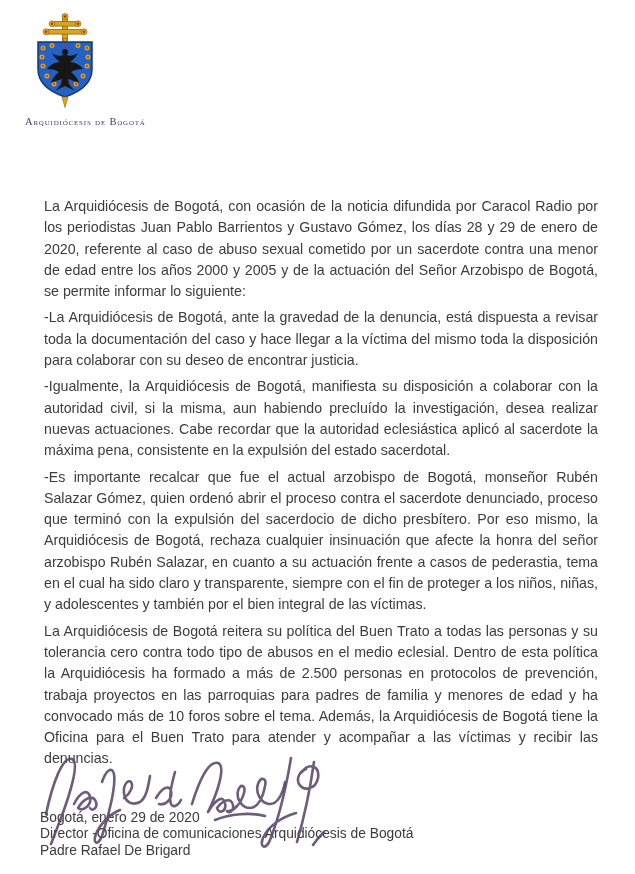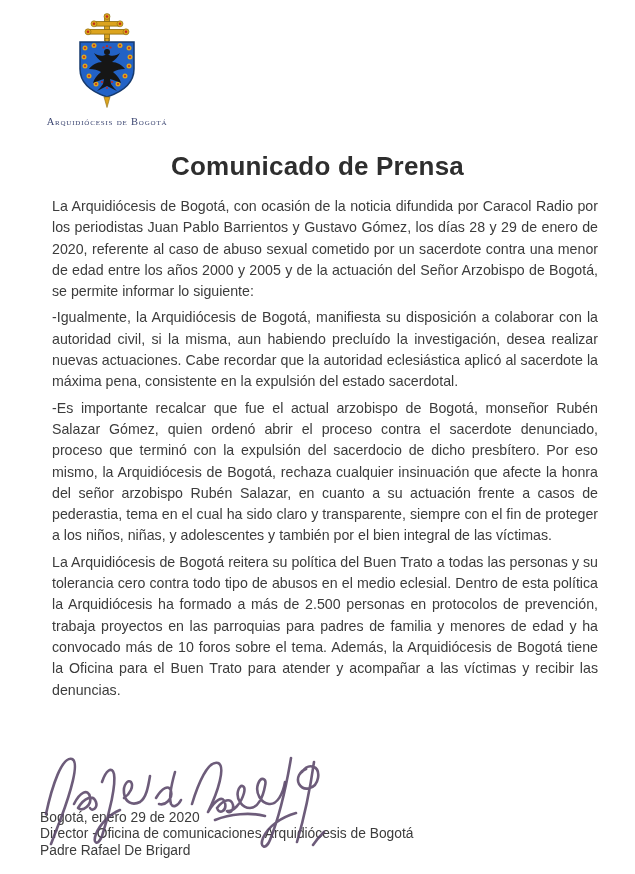--- a/index.html
+++ b/index.html
@@ -11,24 +11,23 @@
     margin: 0 auto;
     background: #ffffff;
     font-family: "Liberation Sans", sans-serif;
     color: #3c3c3c;
     overflow: hidden;
   }
 
   
   .logo-block {
     position: absolute;
-    left: 32px;
+    left: 25px;
     top: 12px;
     width: 150px;
-    text-align: center;
   }
   .logo-block svg { display: inline-block; }
   .logo-caption {
     margin-top: 4px;
     font-family: "Liberation Serif", serif;
     font-variant: small-caps;
     font-size: 10.5px;
     letter-spacing: 0.8px;
     color: #3a4470;
     white-space: nowrap;
@@ -51,21 +50,21 @@
   
   .content {
     position: absolute;
     top: 196px;
     left: 40px;
     width: 558px;
     font-size: 14.2px;
     line-height: 21.3px;
     text-align: justify;
   }
-  .content p { margin: 0 0 5px 12px; }
+  .content p { margin: 0 0 5px 4px; }
 
   
   .signature-block {
     position: absolute;
     left: 30px;
     top: 742px;
     width: 310px;
     height: 130px;
     z-index: 3;
     pointer-events: none;
@@ -153,24 +152,24 @@
       <path d="M40,42 C36,45 31,44 27,41 C29,45 32,48 35,50 C30,50 25,53 22,57 C27,57 31,58 34,60 C30,63 27,67 26,71 C30,69 34,68 37,67 L36,72 C34,75 32,77 30,79 L40,74 L50,79 C48,77 46,75 44,72 L43,67 C46,68 50,69 54,71 C53,67 50,63 46,60 C49,58 53,57 58,57 C55,53 50,50 45,50 C48,48 51,45 53,41 C49,44 44,45 40,42 Z" fill="#161616"></path>
       <circle cx="35" cy="70" r="1.1" fill="#c4281e"></circle>
       <circle cx="45" cy="70" r="1.1" fill="#c4281e"></circle>
       <circle cx="40" cy="76" r="1" fill="#c4281e"></circle>
 
       <path d="M37,85 L43,85 L40,95.5 Z" fill="#dca41e" stroke="#8a6a10" stroke-width="0.6"></path>
     </svg>
     <div class="logo-caption">Arquidiócesis de Bogotá</div>
   </div>
 
-  <h1 class="doc-title">Comunicado de Prensa</h1>
 
   <div class="content">
     <p>La Arquidiócesis de Bogotá, con ocasión de la noticia  difundida por Caracol Radio por los periodistas Juan Pablo Barrientos y Gustavo Gómez, los días 28 y 29 de enero de 2020, referente al caso de abuso sexual cometido por un sacerdote contra una menor de edad entre los años 2000 y 2005 y de la actuación del Señor Arzobispo de Bogotá, se permite informar lo siguiente:</p>
+    <p>-La Arquidiócesis de Bogotá, ante la gravedad de la denuncia, está dispuesta a revisar toda la documentación del caso y hace llegar a la víctima del mismo toda la disposición para colaborar con su deseo de encontrar justicia.</p>
     <p>-Igualmente, la Arquidiócesis de Bogotá, manifiesta su disposición a colaborar con la autoridad civil, si la misma, aun habiendo precluído la investigación, desea realizar nuevas actuaciones. Cabe recordar que la autoridad eclesiástica aplicó al sacerdote la máxima pena, consistente en la expulsión del estado sacerdotal.</p>
     <p>-Es importante recalcar que fue el actual arzobispo de Bogotá, monseñor Rubén Salazar Gómez, quien ordenó abrir el proceso contra el sacerdote denunciado, proceso que terminó con la expulsión del sacerdocio de dicho presbítero. Por eso mismo, la Arquidiócesis de Bogotá, rechaza cualquier insinuación que afecte la honra del señor arzobispo Rubén Salazar, en cuanto a su actuación frente a casos de pederastia, tema en el cual ha sido claro y transparente, siempre con el fin de proteger a los niños, niñas, y adolescentes y también por el bien integral de las víctimas.</p>
     <p>La Arquidiócesis de Bogotá reitera su política del Buen Trato a todas las personas y su tolerancia cero contra todo tipo de abusos en el medio eclesial. Dentro de esta política la Arquidiócesis ha formado a más de 2.500 personas en protocolos de prevención, trabaja proyectos en las parroquias para padres de familia y menores de edad y ha convocado más de 10 foros sobre el tema. Además, la Arquidiócesis de Bogotá tiene la Oficina para el Buen Trato para atender y acompañar a las víctimas y recibir las denuncias.</p>
   </div>
 
   <div class="signature-block">
     <svg width="310" height="130" viewBox="0 0 310 130" aria-hidden="true">
       <path d="M16,72 C22,44 32,14 42,17 C50,20 40,52 31,76 C28,84 24,94 21,102"></path>
       <path d="M44,62 C50,50 58,46 60,55 C62,63 53,70 48,66 C54,56 63,52 66,60 C68,66 62,70 60,66"></path>
       <path d="M72,40 C76,28 82,24 84,32 C86,42 80,70 72,94 C68,104 62,102 66,92 C70,82 80,72 90,68"></path>

